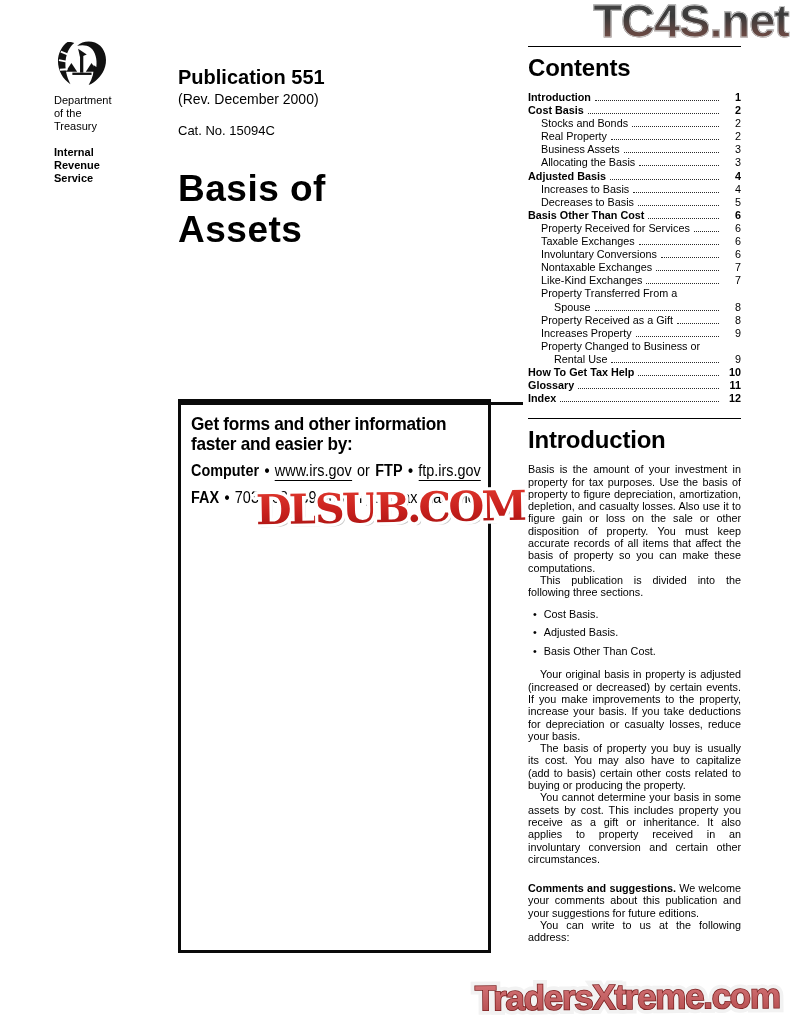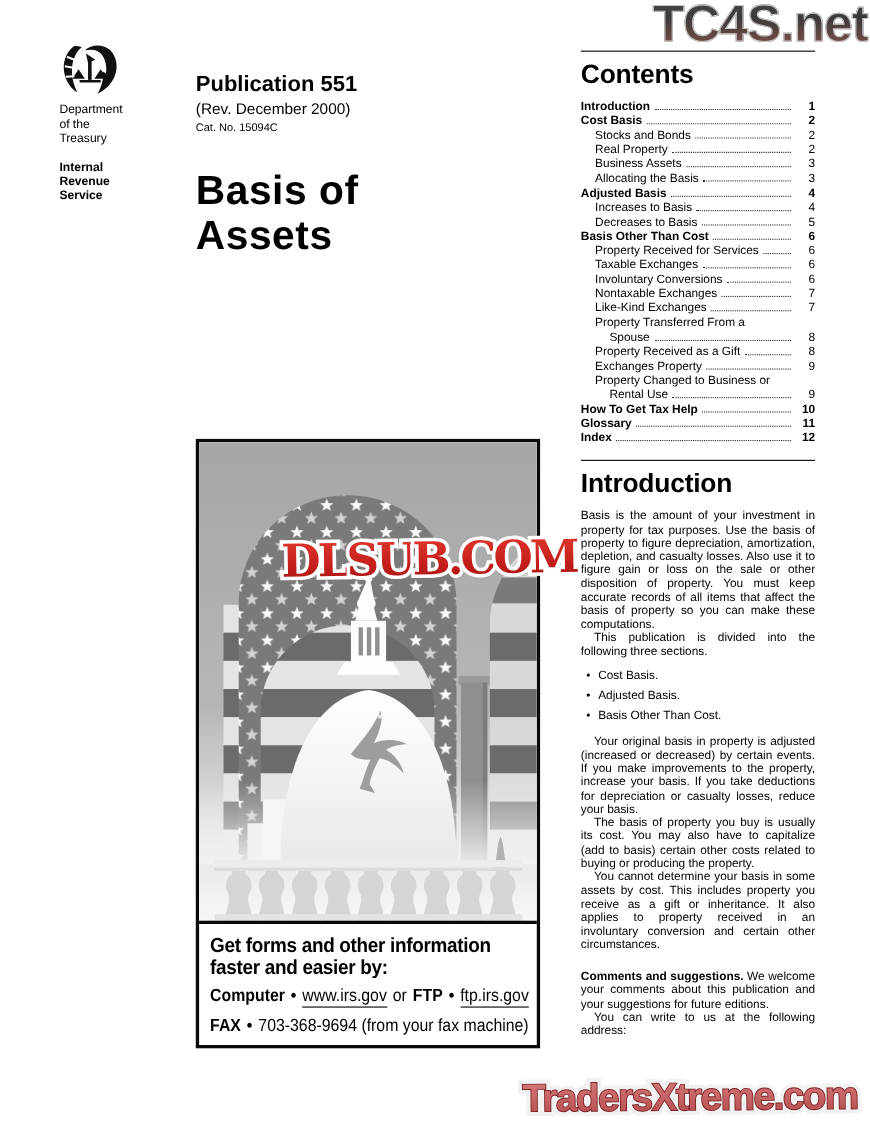--- a/index.html
+++ b/index.html
@@ -17,26 +17,26 @@
   
   .logo-block{position:absolute;left:54px;top:40px;width:112px}
   .irs-logo{width:54px;height:48px;display:block}
   .dept{font-size:11px;line-height:13px;margin-top:6px}
   .irs{font-size:11px;line-height:13px;font-weight:bold;margin-top:13px}
 
   
   .pub-block{position:absolute;left:178px;top:66px}
   .pub-number{font-size:20px;font-weight:bold}
   .pub-rev{font-size:14px;margin-top:2px}
-  .pub-cat{font-size:10px;margin-top:4px}
+  .pub-cat{font-size:13px;margin-top:16px}
   .pub-title{font-size:37px;font-weight:bold;line-height:41px;margin:30px 0 0;letter-spacing:.5px}
 
   
   .art-box{position:absolute;left:178px;top:399px;width:313px;height:554px;
-           border:3px solid #0a0a0a;box-sizing:border-box;display:flex;flex-direction:column;background:#fff}
+           border:3px solid #0a0a0a;box-sizing:border-box;display:flex;flex-direction:row;background:#fff}
   .art{flex:1 1 auto;display:block;width:100%}
   .info-box{border-top:3px solid #0a0a0a;padding:9px 10px 8px 10px;display:flex;flex-direction:column;gap:8px}
   .info-head{font-weight:bold;font-size:18.5px;line-height:20px;letter-spacing:-.3px;
              transform:scaleX(.93);transform-origin:left;white-space:nowrap}
   .info-row{font-size:16px;transform:scaleX(.9);transform-origin:left;white-space:nowrap;
             display:flex;align-items:baseline;gap:6px}
   .b{font-weight:bold}
   .ul{border-bottom:1.8px solid #000}
 
   
@@ -318,21 +318,21 @@
           <span class="lbl">Spouse</span>
           <span class="dots"></span>
           <span class="pg">8</span>
         </div>
         <div class="toc-row l1">
           <span class="lbl">Property Received as a Gift</span>
           <span class="dots"></span>
           <span class="pg">8</span>
         </div>
         <div class="toc-row l1">
-          <span class="lbl">Exchanges Property</span>
+          <span class="lbl">Increases Property</span>
           <span class="dots"></span>
           <span class="pg">9</span>
         </div>
         <div class="toc-row l1">
           <span class="lbl">Property Changed to Business or</span>
         </div>
         <div class="toc-row l2">
           <span class="lbl">Rental Use</span>
           <span class="dots"></span>
           <span class="pg">9</span>

